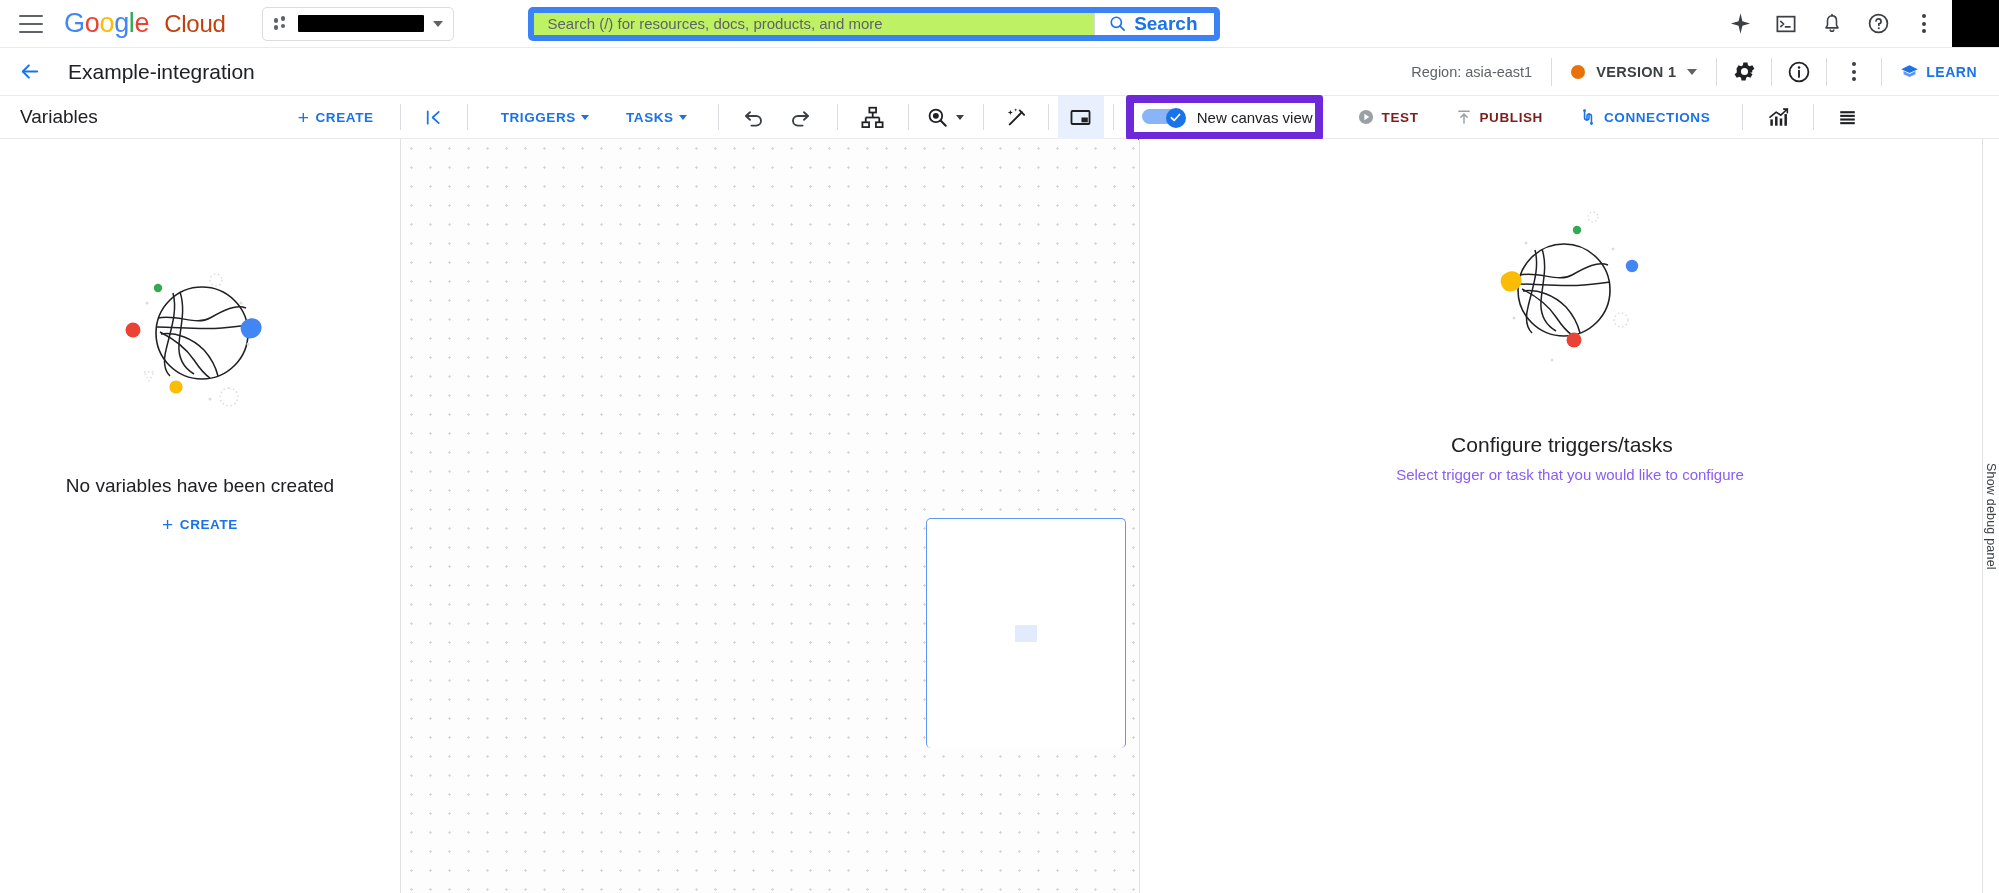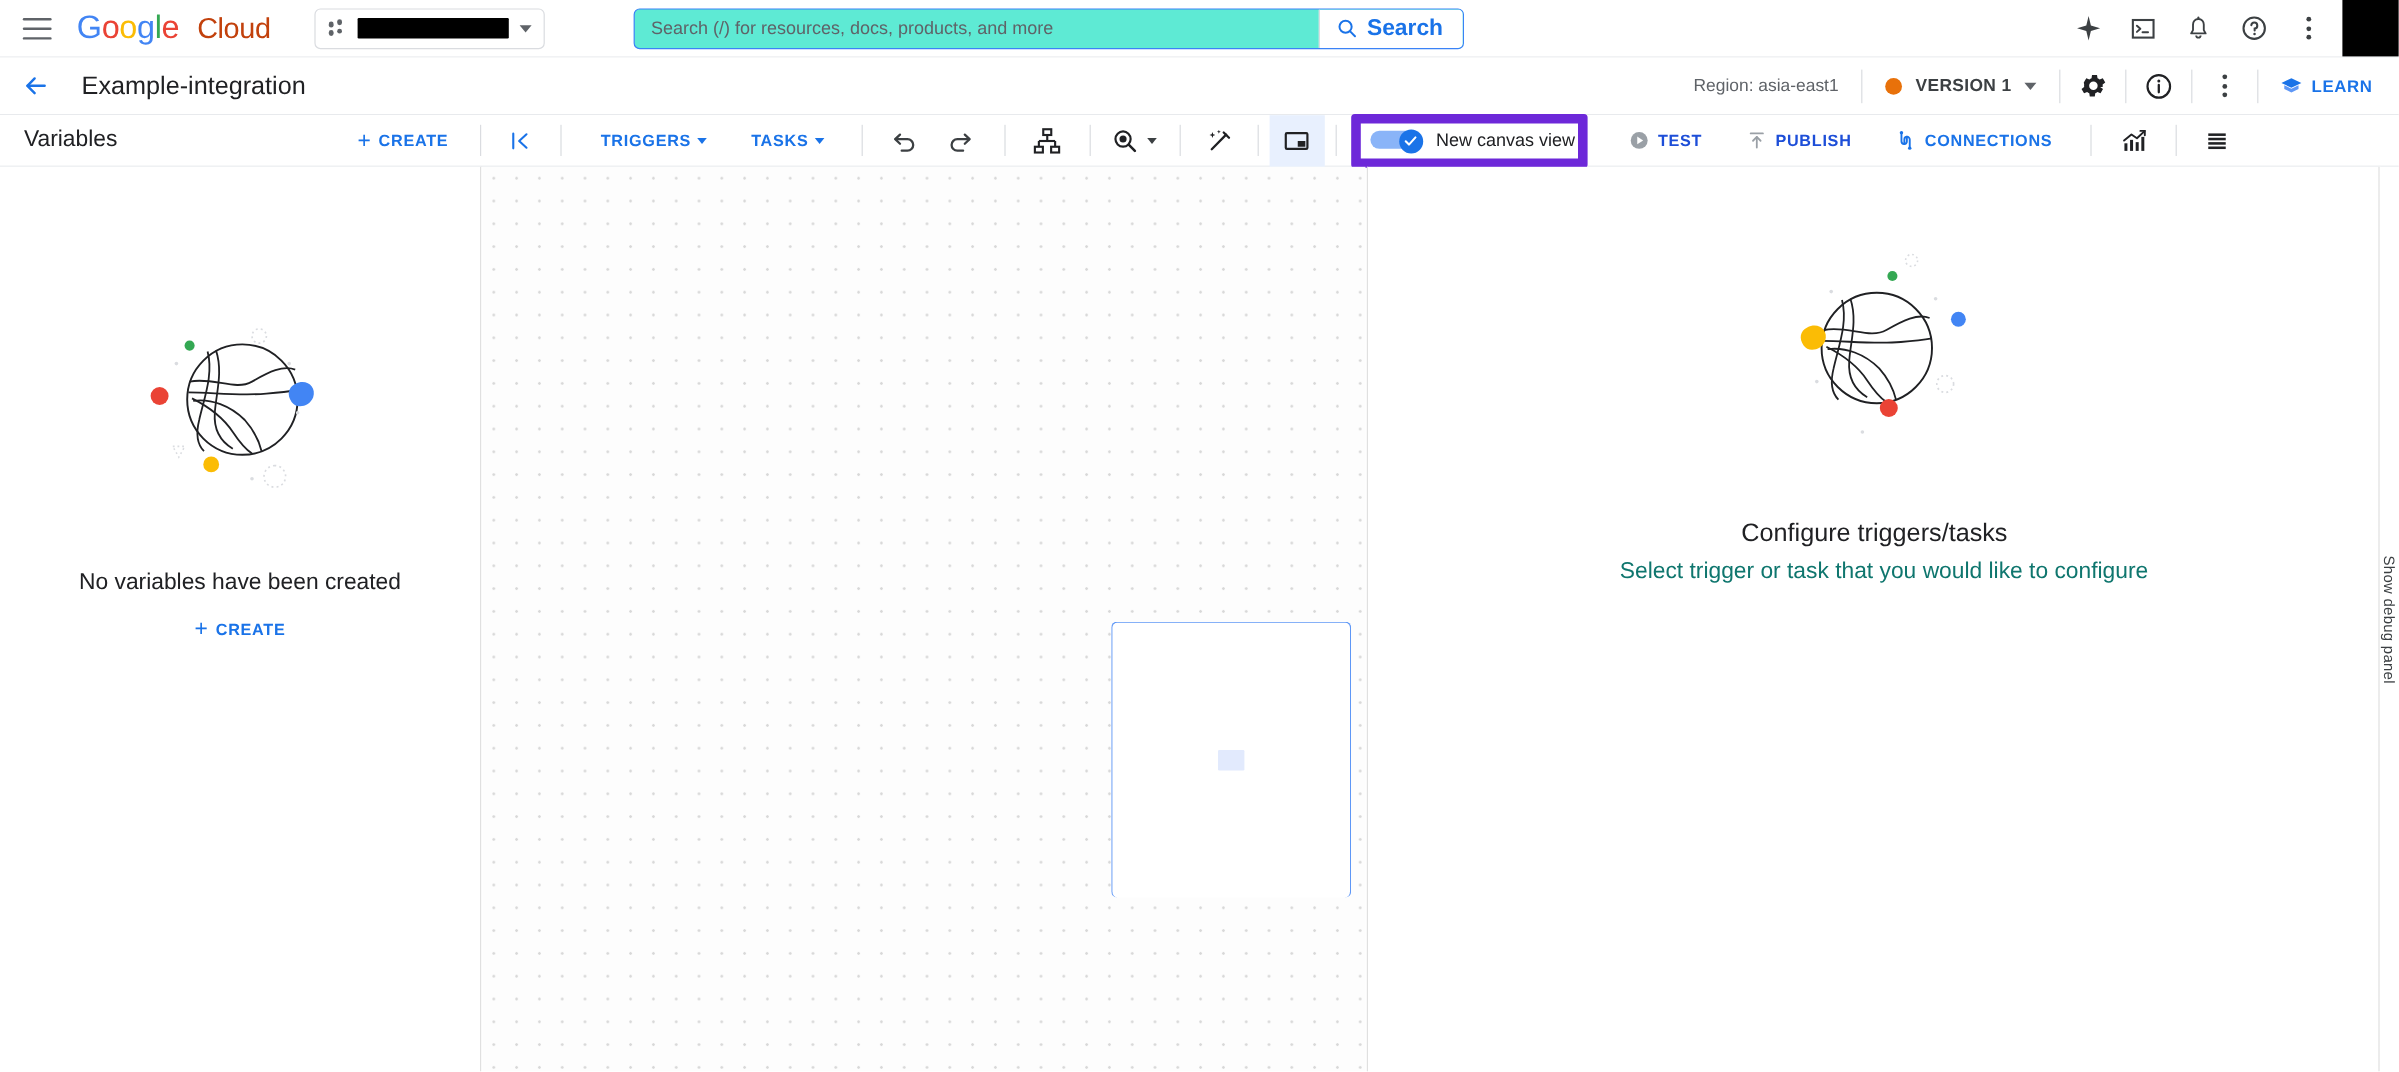--- a/index.html
+++ b/index.html
@@ -46,21 +46,21 @@
   .redact { background:#000; height:17px; border-radius:1px; }
   .proj-name-redact { width:126px; }
   .caret-down {
     width:0;height:0;border-left:5px solid transparent;border-right:5px solid transparent;
     border-top:6px solid #5f6368;
   }
 
   .searchwrap {
     margin-left:74px; height:34px; width:692px;
     display:flex; align-items:stretch;
-    border:1px solid #3b82f6; border-radius:5px; overflow:hidden; background:#5eead4;
+    border:6px solid #3b82f6; border-radius:5px; overflow:hidden; background:#bef264;
   }
   .search-input-area { flex:1; display:flex; align-items:center; padding-left:14px; }
   .search-ph { color:#5f6368; font-size:15px; }
   .search-btn {
     display:flex;align-items:center;gap:7px;padding:0 16px 0 13px;
     border-left:1px solid #dadce0; color:#1a73e8; font-weight:bold; font-size:19px;
     cursor:pointer; background:#fff;
   }
   .search-btn svg { display:block; }
 
@@ -108,21 +108,21 @@
     display:flex;align-items:center;gap:11px;
     border:8px solid #6d28d9; border-radius:3px;
     padding:5px 2px 5px 8px; cursor:pointer; background:#fff;
   }
   .switch { position:relative; width:44px;height:19px; flex:0 0 44px;}
   .switch .track { position:absolute;left:0;top:1.5px;width:37px;height:15px;border-radius:8px;background:#8ab4f8;}
   .switch .knob { position:absolute;right:0;top:0;width:20px;height:20px;border-radius:50%;background:#1a73e8;
                   display:flex;align-items:center;justify-content:center;}
   .toggle-label { font-size:15px;color:#202124; white-space:nowrap;}
   .act-btn { display:flex;align-items:center;gap:7px;font-size:13.5px;font-weight:bold;letter-spacing:.6px;cursor:pointer;padding:0 8px;}
-  .act-btn.disabled { color:#1d4ed8; cursor:default;}
+  .act-btn.disabled { color:#7f1d1d; cursor:default;}
   .act-btn.link { color:#1a73e8;}
 
   
   .leftpanel {
     position:absolute; top:139px; left:0; width:401px; height:754px;
     background:#fff; border-right:1px solid #e0e0e0;
     display:flex; flex-direction:column; align-items:center;
   }
   .empty-illus { margin-top:101px; position:relative; width:200px; height:190px;}
   .empty-msg { margin-top:45px; font-size:19px; color:#202124; }
@@ -156,21 +156,21 @@
   .cfg-head {
     height:50px; display:flex;align-items:center; padding:0 22px 0 24px;
     border-bottom:1px solid #e8eaed;
   }
   .cfg-title { font-size:19px;color:#202124;}
   .cfg-actions { margin-left:auto; display:flex; align-items:center; gap:18px;}
   .cfg-ico { width:30px;height:30px;display:flex;align-items:center;justify-content:center;cursor:pointer;}
   .cfg-body { display:flex;flex-direction:column;align-items:center; padding-top:58px;}
   .cfg-illus { position:relative; width:200px;height:190px;}
   .cfg-h { margin-top:46px; font-size:21px; color:#202124;}
-  .cfg-sub { margin-top:9px; font-size:19px; color:#0f766e;margin-left:16px;}
+  .cfg-sub { margin-top:9px; font-size:15px; color:#8b5cf6;margin-left:16px;}
 
   
   .debug-tab {
     position:absolute; right:0; top:139px; width:17px; height:754px;
     border-left:1px solid #e0e0e0; background:#fff;
     display:flex; align-items:center; justify-content:center;
     cursor:pointer;
   }
   .debug-tab span {
     writing-mode:vertical-rl; font-size:12.5px; color:#3c4043; letter-spacing:.2px;

